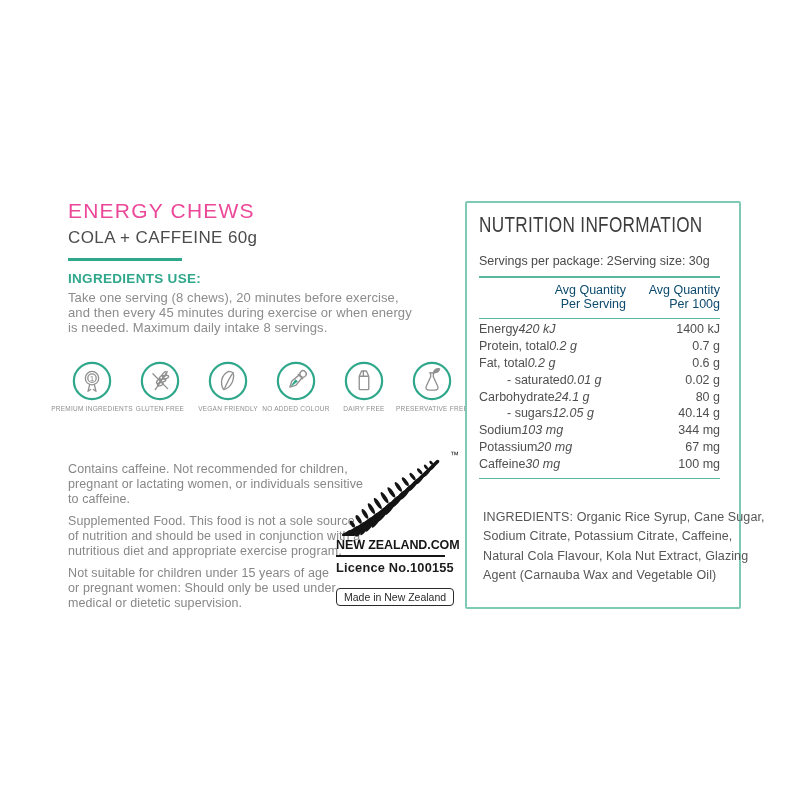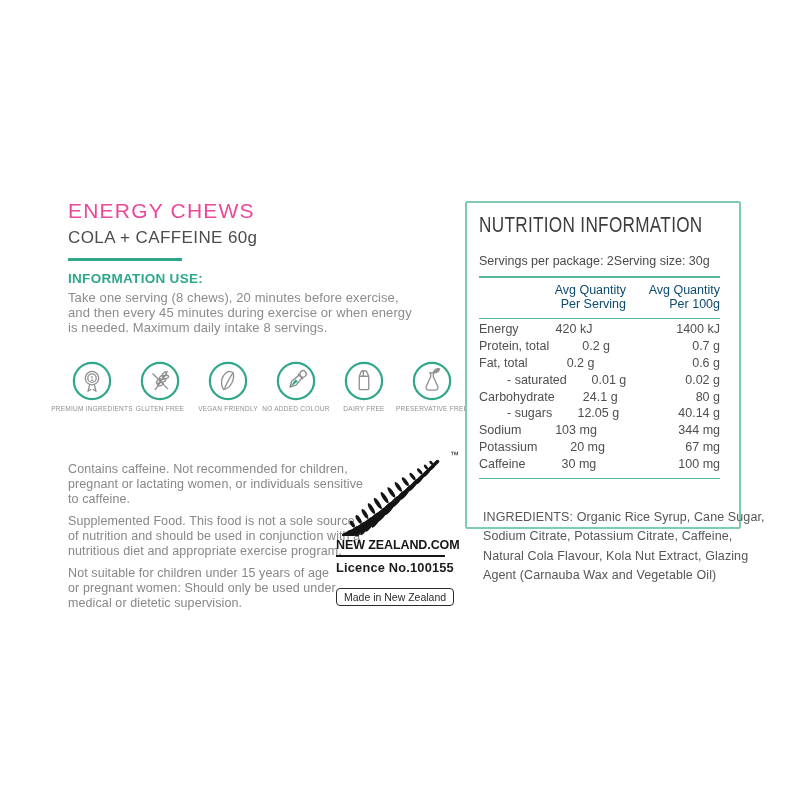--- a/index.html
+++ b/index.html
@@ -32,47 +32,47 @@
   
   #origin{left:336px;top:449px;width:126px;}
   #fern{display:block;}
   #tm-mark{position:absolute;top:1px;right:3px;font-size:9px;color:#1b1b1b;}
   #nz-brand{font-size:12.5px;font-weight:700;letter-spacing:-0.1px;color:#161616;margin-top:2px;white-space:nowrap;}
   #nz-rule{width:109px;height:2px;background:#161616;margin-top:3px;}
   #nz-licence{font-size:12.8px;font-weight:700;letter-spacing:.2px;color:#1c1c1c;margin-top:3px;white-space:nowrap;}
   #made-box{display:inline-block;margin-top:13px;border:1.6px solid #2a2a2a;border-radius:4px;padding:2px 7px;font-size:10.5px;color:#2a2a2a;white-space:nowrap;}
 
   
-  #panel{left:465px;top:201px;width:276px;height:328px;border:2px solid #7fcab4;border-radius:2px;background:#fff;box-sizing:border-box;padding:9px 19px 0 12px;}
+  #panel{left:465px;top:201px;width:276px;height:408px;border:2px solid #7fcab4;border-radius:2px;background:#fff;box-sizing:border-box;padding:9px 19px 0 12px;}
   #panel-title{margin:0;font-size:22px;font-weight:400;color:#3d3d3d;letter-spacing:.4px;white-space:nowrap;transform:scaleX(.78);transform-origin:left center;line-height:25px;}
   #servings-row{display:flex;font-size:12.5px;color:#4a4a4a;margin-top:17px;}
   .teal-rule{height:1.7px;background:#58b99f;margin-top:8px;}
   #hdr-row{display:flex;margin-top:5px;font-size:12.5px;line-height:14.5px;color:#0c4a6e;}
   #hdr-serving{margin-left:auto;text-align:right;}
   #hdr-100g{width:94px;text-align:right;}
   #rows{margin-top:2px;}
   .nrow{display:flex;height:16.8px;line-height:16.8px;font-size:12.5px;color:#4f4f4f;}
   .nrow .lbl{flex:1;white-space:nowrap;}
   .nrow .lbl.ind{padding-left:28px;}
-  .nrow .v1{width:115px;text-align:center;white-space:nowrap;}
+  .nrow .v1{width:115px;text-align:left;white-space:nowrap;font-style:italic;}
   .nrow .v2{width:94px;text-align:right;white-space:nowrap;}
   #ingredients{margin-top:29px;padding-left:4px;}
   .ing-line{font-size:12.5px;line-height:19.2px;color:#565656;white-space:nowrap;letter-spacing:.1px;}
 </style>
 </head>
 <body>
 
 <div class="abs" id="title-block">
   <h1 id="product-title">ENERGY CHEWS</h1>
   <h2 id="product-subtitle">COLA + CAFFEINE 60g</h2>
   <div id="accent-underline"></div>
 </div>
 
 <div class="abs" id="recommended">
-  <h3>INFORMATION USE:</h3>
+  <h3>INGREDIENTS USE:</h3>
   <div class="ru-line">Take one serving (8 chews), 20 minutes before exercise,</div>
   <div class="ru-line">and then every 45 minutes during exercise or when energy</div>
   <div class="ru-line">is needed. Maximum daily intake 8 servings.</div>
 </div>
 
 <div class="abs" id="badges">
 
   <div class="badge">
     <svg viewBox="0 0 44 44">
       <circle class="badge-circle" cx="22" cy="22" r="19"></circle>

